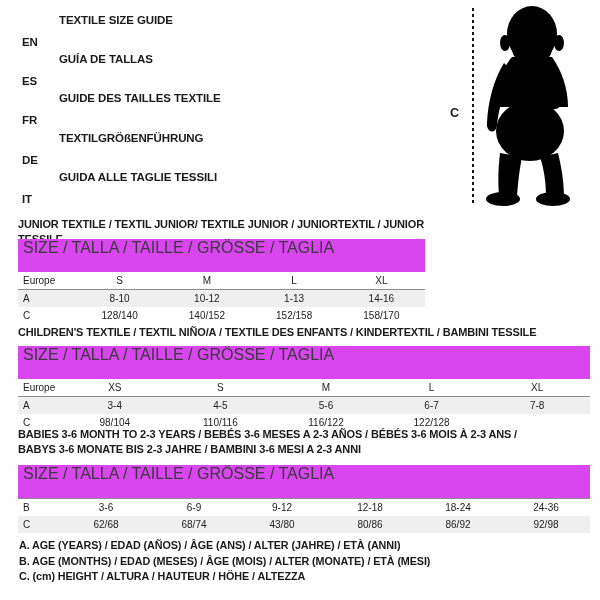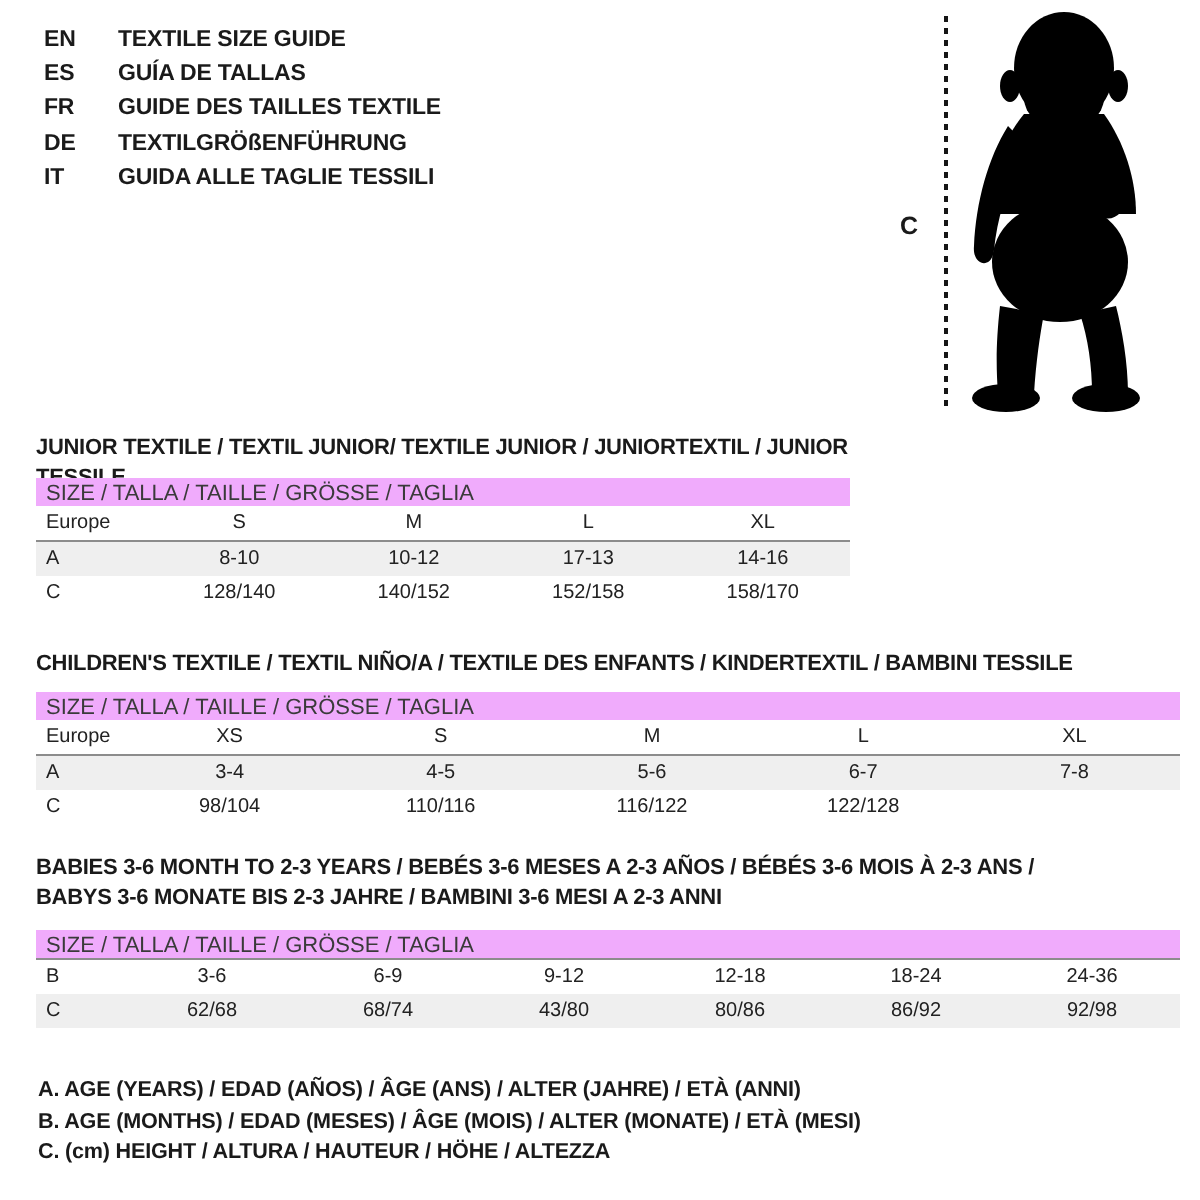--- a/index.html
+++ b/index.html
@@ -6,40 +6,40 @@
   body {
     width:600px; height:600px; background:#ffffff; position:relative; overflow:hidden;
     font-family:"Liberation Sans", sans-serif; color:#1a1a1a;
     -webkit-font-smoothing:antialiased;
   }
   .abs { position:absolute; }
 
   
   .lang-block { left:22px; top:12px; }
   .lang-row { display:flex; line-height:17.2px; font-weight:bold; font-size:11.5px; letter-spacing:-0.1px; }
-  .lang-code { width:37px; }
+  .lang-code { width:37px;margin-top:22px; }
 
   
   .dash-line { left:472px; top:8px; width:2px; height:198px;
     background:repeating-linear-gradient(to bottom,#151515 0 3px,transparent 3px 6px); }
   .height-label { left:450px; top:106px; font-size:12.5px; font-weight:600; }
   .baby-svg { left:484px; top:5px; }
 
   
   .tbl-title { font-weight:bold; font-size:11px; letter-spacing:-0.15px; line-height:15px; }
   #t1-title { left:18px; top:217px; width:440px; }
   #t2-title { left:18px; top:325px; width:580px; }
   #t3-title { left:18px; top:427px; width:582px; }
 
   
   #t1 { left:18px; top:239px; width:407px; }
   #t2 { left:18px; top:346px; width:572px; }
   #t3 { left:18px; top:465px; width:572px; }
-  .size-bar { height:14px; line-height:17px; background:#f0abfc; color:#3a3a3a;
-    font-size:11px; padding-left:5px; }
+  .size-bar { height:33px; line-height:17px; background:#d946ef; color:#3a3a3a;
+    font-size:16px; padding-left:5px; }
   .size-bar.dark-underline { border-bottom:1px solid #8c8c8c; }
   .row { display:grid; height:17px; line-height:17px; font-size:10px; color:#222; }
   .row.cols-row { border-bottom:1px solid #8c8c8c; }
   .row.shaded { background:#efefef; }
   .label-cell { padding-left:5px; text-align:left; overflow:hidden; }
   .data-cell { text-align:center; overflow:hidden; }
 
   
   .notes { left:19px; top:538px; }
   .note-line { font-weight:bold; font-size:10.8px; line-height:15.6px; letter-spacing:-0.1px; }
@@ -96,21 +96,21 @@
       <div class="label-cell">Europe</div>
       <div class="data-cell">S</div>
       <div class="data-cell">M</div>
       <div class="data-cell">L</div>
       <div class="data-cell">XL</div>
     </div>
     <div class="row shaded" style="grid-template-columns: 58px repeat(4, 1fr);">
       <div class="label-cell">A</div>
       <div class="data-cell">8-10</div>
       <div class="data-cell">10-12</div>
-      <div class="data-cell">17-13</div>
+      <div class="data-cell">1-13</div>
       <div class="data-cell">14-16</div>
     </div>
     <div class="row" style="grid-template-columns: 58px repeat(4, 1fr);">
       <div class="label-cell">C</div>
       <div class="data-cell">128/140</div>
       <div class="data-cell">140/152</div>
       <div class="data-cell">152/158</div>
       <div class="data-cell">158/170</div>
     </div>
   </div>

